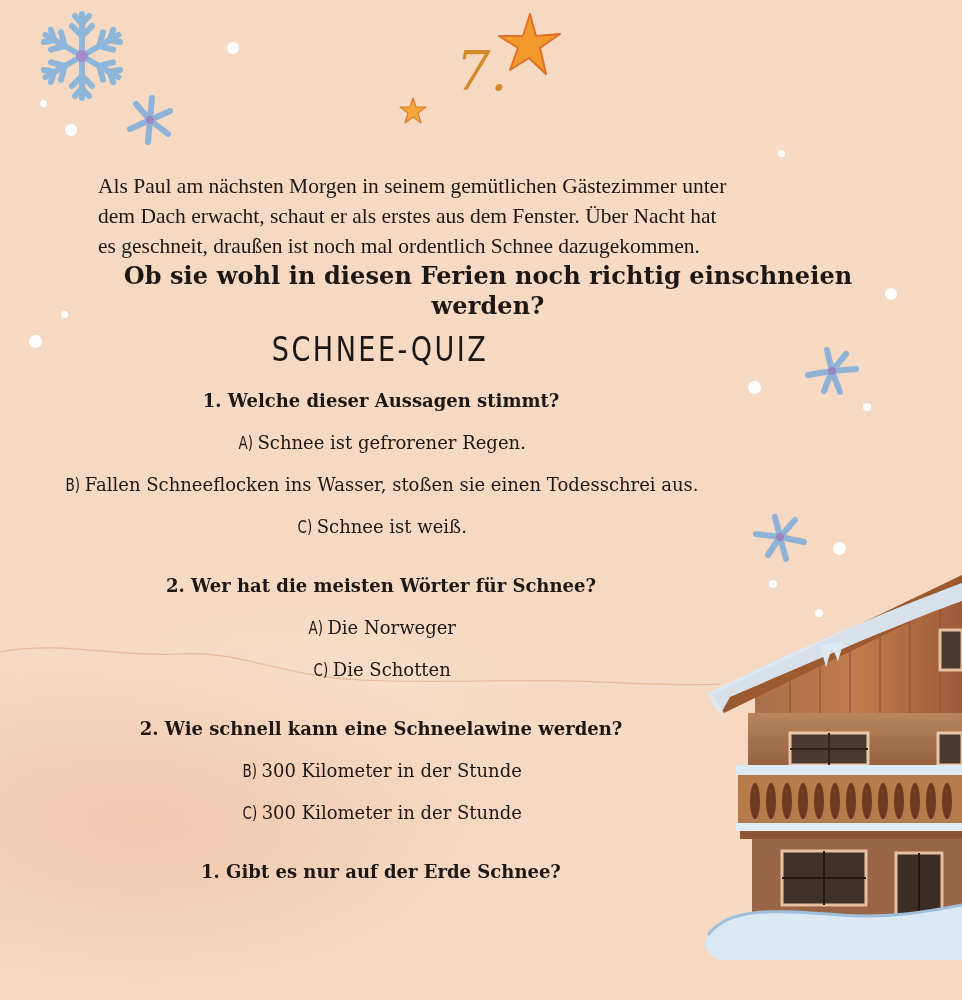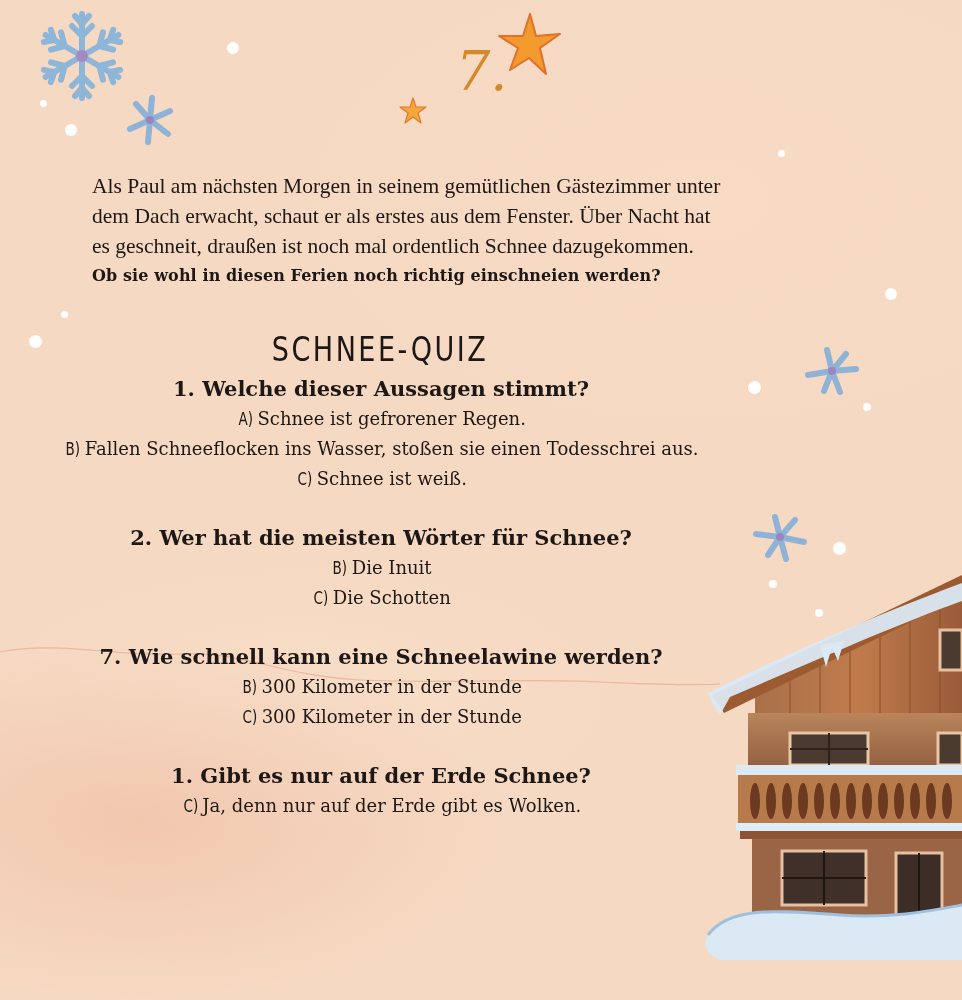--- a/index.html
+++ b/index.html
@@ -19,41 +19,41 @@
   .wash-edge {
     position: absolute; left: 0; top: 640px; width: 720px; height: 60px;
   }
   .dot { position: absolute; background: #ffffff; border-radius: 50%; }
   .page-number {
     position: absolute; left: 456px; top: 40px;
     font-family: "DejaVu Serif", serif; font-size: 54px;
     color: #d28a2a; font-style: italic; font-weight: normal;
   }
   .intro {
-    position: absolute; left: 92px; top: 171px; width: 780px;
+    position: absolute; left: 98px; top: 171px; width: 780px;
     font-family: "Liberation Serif", serif; font-size: 21.5px; line-height: 30px;
   }
   .intro p { margin: 0; }
-  .intro .bold { font-weight: bold; font-family: "DejaVu Serif", serif; font-size: 16px; letter-spacing: 0.1px; }
+  .intro .bold { font-weight: bold; font-family: "DejaVu Serif", serif; font-size: 24px; letter-spacing: 0.1px; text-align: center; }
   .quiz {
     position: absolute; left: 0; top: 326px; width: 762px; text-align: center;
   }
   .quiz-title {
     font-family: "DejaVu Sans", sans-serif; font-size: 33px; font-weight: normal;
     letter-spacing: 3px; margin: 0 0 0 -2px; line-height: 48px;
     transform: scaleX(0.82); transform-origin: center;
   }
   .q-block { margin: 0; }
   .q-block + .q-block { margin-top: 29px; }
   .question {
-    font-family: "DejaVu Serif", serif; font-weight: bold; font-size: 21px;
-    line-height: 30px; margin: 0;
+    font-family: "DejaVu Serif", serif; font-weight: bold; font-size: 18px;
+    line-height: 30px; margin: 12px;
   }
   .answer {
-    font-family: "DejaVu Serif", serif; font-size: 18px; line-height: 30px; margin: 0; text-align: center;
+    font-family: "DejaVu Serif", serif; font-size: 18px; line-height: 30px; margin: 12px; text-align: center;
   }
   .answer .letter { font-family: "DejaVu Sans", sans-serif; font-size: 18px; transform: scaleX(0.75); display: inline-block; margin-right: 2px; }
   .deco { position: absolute; }
   .house { position: absolute; left: 700px; top: 575px; width: 262px; height: 385px; }
 </style>
 </head>
 <body>
 
 <div class="bg-wash"></div>
 <svg class="wash-edge" viewBox="0 0 720 60" width="720" height="60">
@@ -146,33 +146,32 @@
 
   <div class="q-block">
     <p class="question">1. Welche dieser Aussagen stimmt?</p>
     <p class="answer"><span class="letter">A)</span><span>Schnee ist gefrorener Regen.</span></p>
     <p class="answer"><span class="letter">B)</span><span>Fallen Schneeflocken ins Wasser, stoßen sie einen Todesschrei aus.</span></p>
     <p class="answer"><span class="letter">C)</span><span>Schnee ist weiß.</span></p>
   </div>
 
   <div class="q-block">
     <p class="question">2. Wer hat die meisten Wörter für Schnee?</p>
-    <p class="answer"><span class="letter">B)</span><span>Die Inuit</span></p>
+    <p class="answer"><span class="letter">A)</span><span>Die Norweger</span></p>
     <p class="answer"><span class="letter">C)</span><span>Die Schotten</span></p>
   </div>
 
   <div class="q-block">
-    <p class="question">7. Wie schnell kann eine Schneelawine werden?</p>
+    <p class="question">2. Wie schnell kann eine Schneelawine werden?</p>
     <p class="answer"><span class="letter">B)</span><span>300 Kilometer in der Stunde</span></p>
     <p class="answer"><span class="letter">C)</span><span>300 Kilometer in der Stunde</span></p>
   </div>
 
   <div class="q-block">
     <p class="question">1. Gibt es nur auf der Erde Schnee?</p>
-    <p class="answer"><span class="letter">C)</span><span>Ja, denn nur auf der Erde gibt es Wolken.</span></p>
   </div>
 </div>
 
 <svg class="house" viewBox="0 0 262 385" width="262" height="385">
   <defs>
     <linearGradient id="wood" x1="0" y1="0" x2="1" y2="0">
       <stop offset="0" stop-color="#a9704a"></stop>
       <stop offset="0.5" stop-color="#c07b4c"></stop>
       <stop offset="1" stop-color="#9a5b38"></stop>
     </linearGradient>

